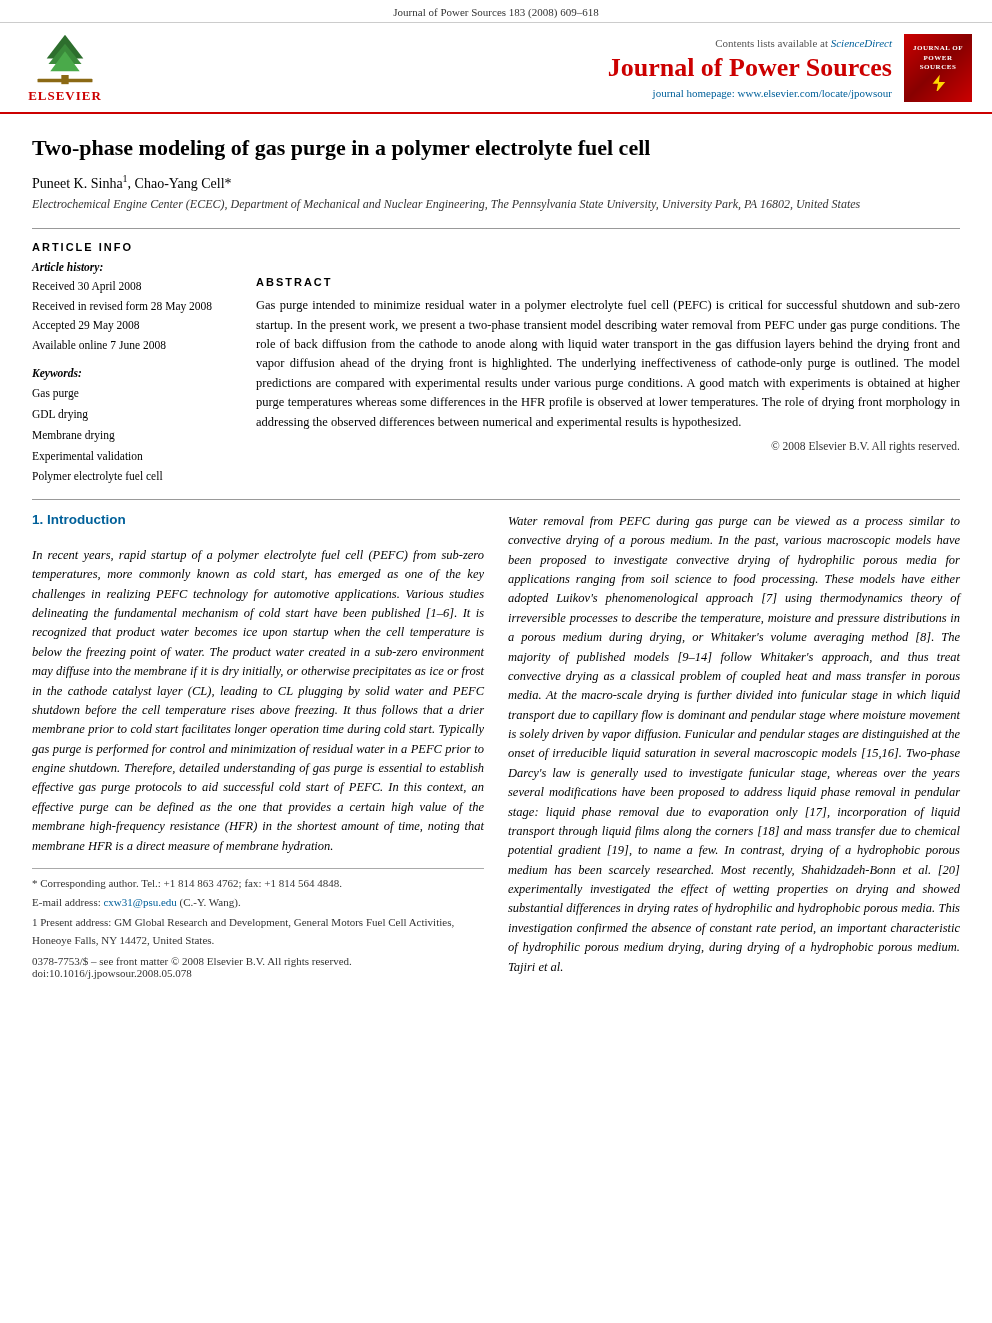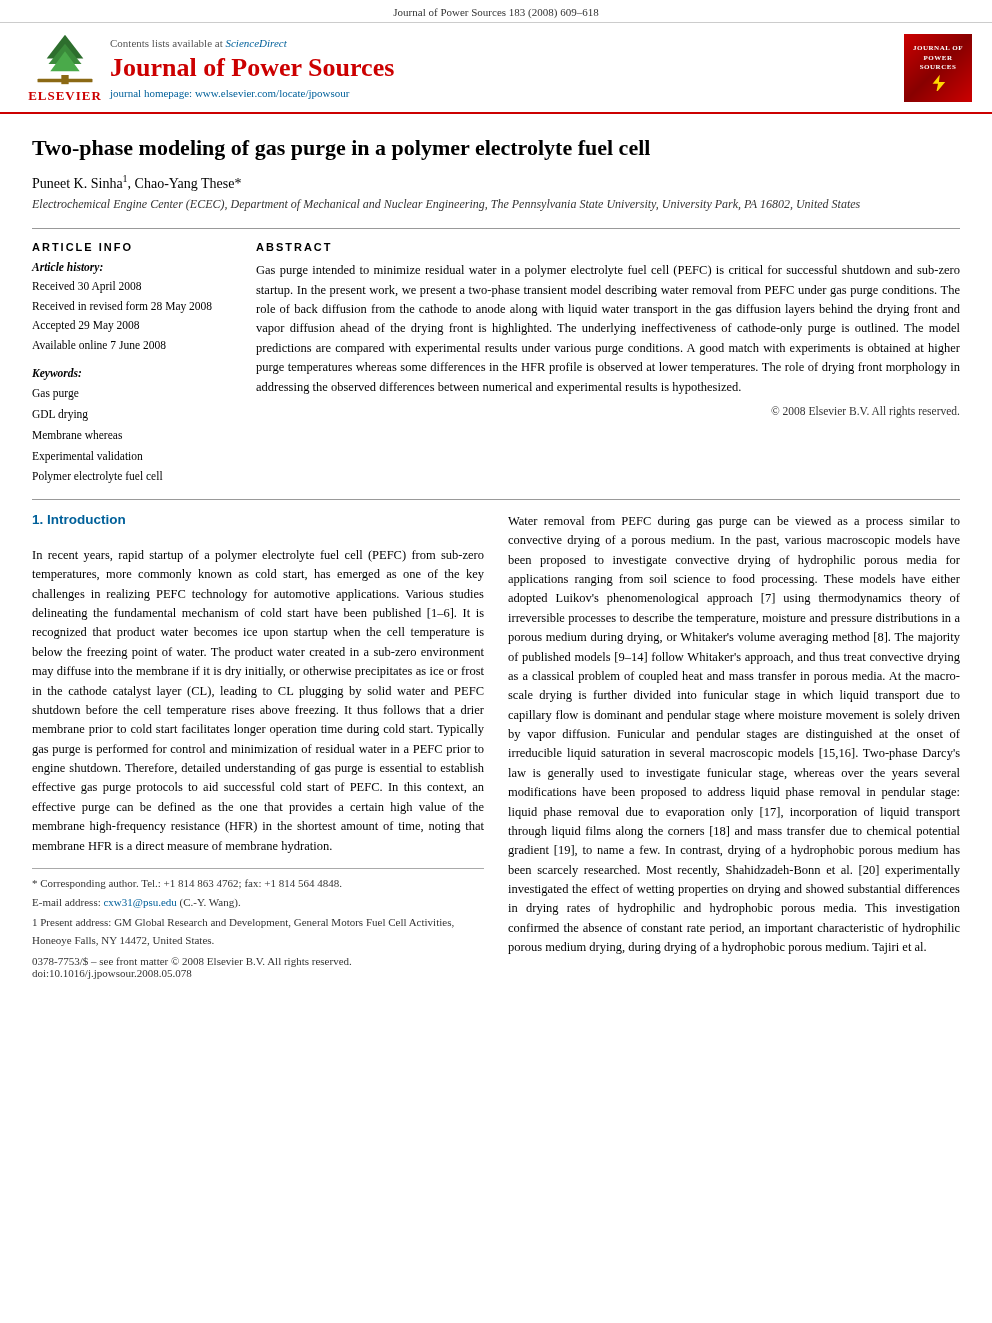--- a/index.html
+++ b/index.html
@@ -44,21 +44,21 @@
     }
     .elsevier-text {
       font-size: 13px;
       font-weight: bold;
       color: #c00;
       letter-spacing: 1px;
       margin-top: 2px;
     }
     .journal-center {
       flex: 1;
-      text-align: left;
+      text-align: right;
     }
     .sciencedirect-line {
       font-size: 11px;
       color: #555;
       margin-bottom: 4px;
     }
     .sciencedirect-link {
       color: #00609a;
       font-style: italic;
     }
@@ -129,20 +129,21 @@
       color: #333;
       margin-bottom: 16px;
     }
 
     
     .two-col {
       display: flex;
       gap: 24px;
       border-top: 1px solid #999;
       padding-top: 12px;
+      align-items: center;
     }
     .col-left {
       width: 200px;
       flex-shrink: 0;
     }
     .col-right {
       flex: 1;
     }
 
     
@@ -207,20 +208,21 @@
       gap: 24px;
     }
     .body-col {
       flex: 1;
     }
     .body-col p {
       font-size: 12.5px;
       line-height: 1.55;
       text-align: justify;
       margin-bottom: 8px;
+      font-style: italic;
     }
 
     .section-title {
       font-size: 13.5px;
       font-weight: bold;
       color: #00609a;
       margin-bottom: 19px;
       font-family: Arial, sans-serif;
     }
 
@@ -288,21 +290,21 @@
     </div>
   </div>
 </div>
 
 <div class="content">
 
   <h1 class="paper-title">Two-phase modeling of gas purge in a polymer electrolyte fuel cell</h1>
 
   <div class="authors">
     <span>Puneet K. Sinha</span><sup>1</sup>,
-    <span>Chao-Yang These</span><span>*</span>
+    <span>Chao-Yang Cell</span><span>*</span>
   </div>
 
   <div class="affiliation">Electrochemical Engine Center (ECEC), Department of Mechanical and Nuclear Engineering, The Pennsylvania State University, University Park, PA 16802, United States</div>
 
   <div class="two-col">
 
     <div class="col-left">
       <div class="section-heading">ARTICLE INFO</div>
 
       <span class="info-label">Article history:</span>
@@ -310,21 +312,21 @@
         <div>Received 30 April 2008</div>
         <div>Received in revised form 28 May 2008</div>
         <div>Accepted 29 May 2008</div>
         <div>Available online 7 June 2008</div>
       </div>
 
       <span class="keywords-label">Keywords:</span>
       <div class="keywords-list">
         <div>Gas purge</div>
         <div>GDL drying</div>
-        <div>Membrane whereas</div>
+        <div>Membrane drying</div>
         <div>Experimental validation</div>
         <div>Polymer electrolyte fuel cell</div>
       </div>
     </div>
 
     <div class="col-right">
       <div class="section-heading">ABSTRACT</div>
       <p class="abstract-text">Gas purge intended to minimize residual water in a polymer electrolyte fuel cell (PEFC) is critical for successful shutdown and sub-zero startup. In the present work, we present a two-phase transient model describing water removal from PEFC under gas purge conditions. The role of back diffusion from the cathode to anode along with liquid water transport in the gas diffusion layers behind the drying front and vapor diffusion ahead of the drying front is highlighted. The underlying ineffectiveness of cathode-only purge is outlined. The model predictions are compared with experimental results under various purge conditions. A good match with experiments is obtained at higher purge temperatures whereas some differences in the HFR profile is observed at lower temperatures. The role of drying front morphology in addressing the observed differences between numerical and experimental results is hypothesized.</p>
       <div class="copyright-line">© 2008 Elsevier B.V. All rights reserved.</div>
     </div>

